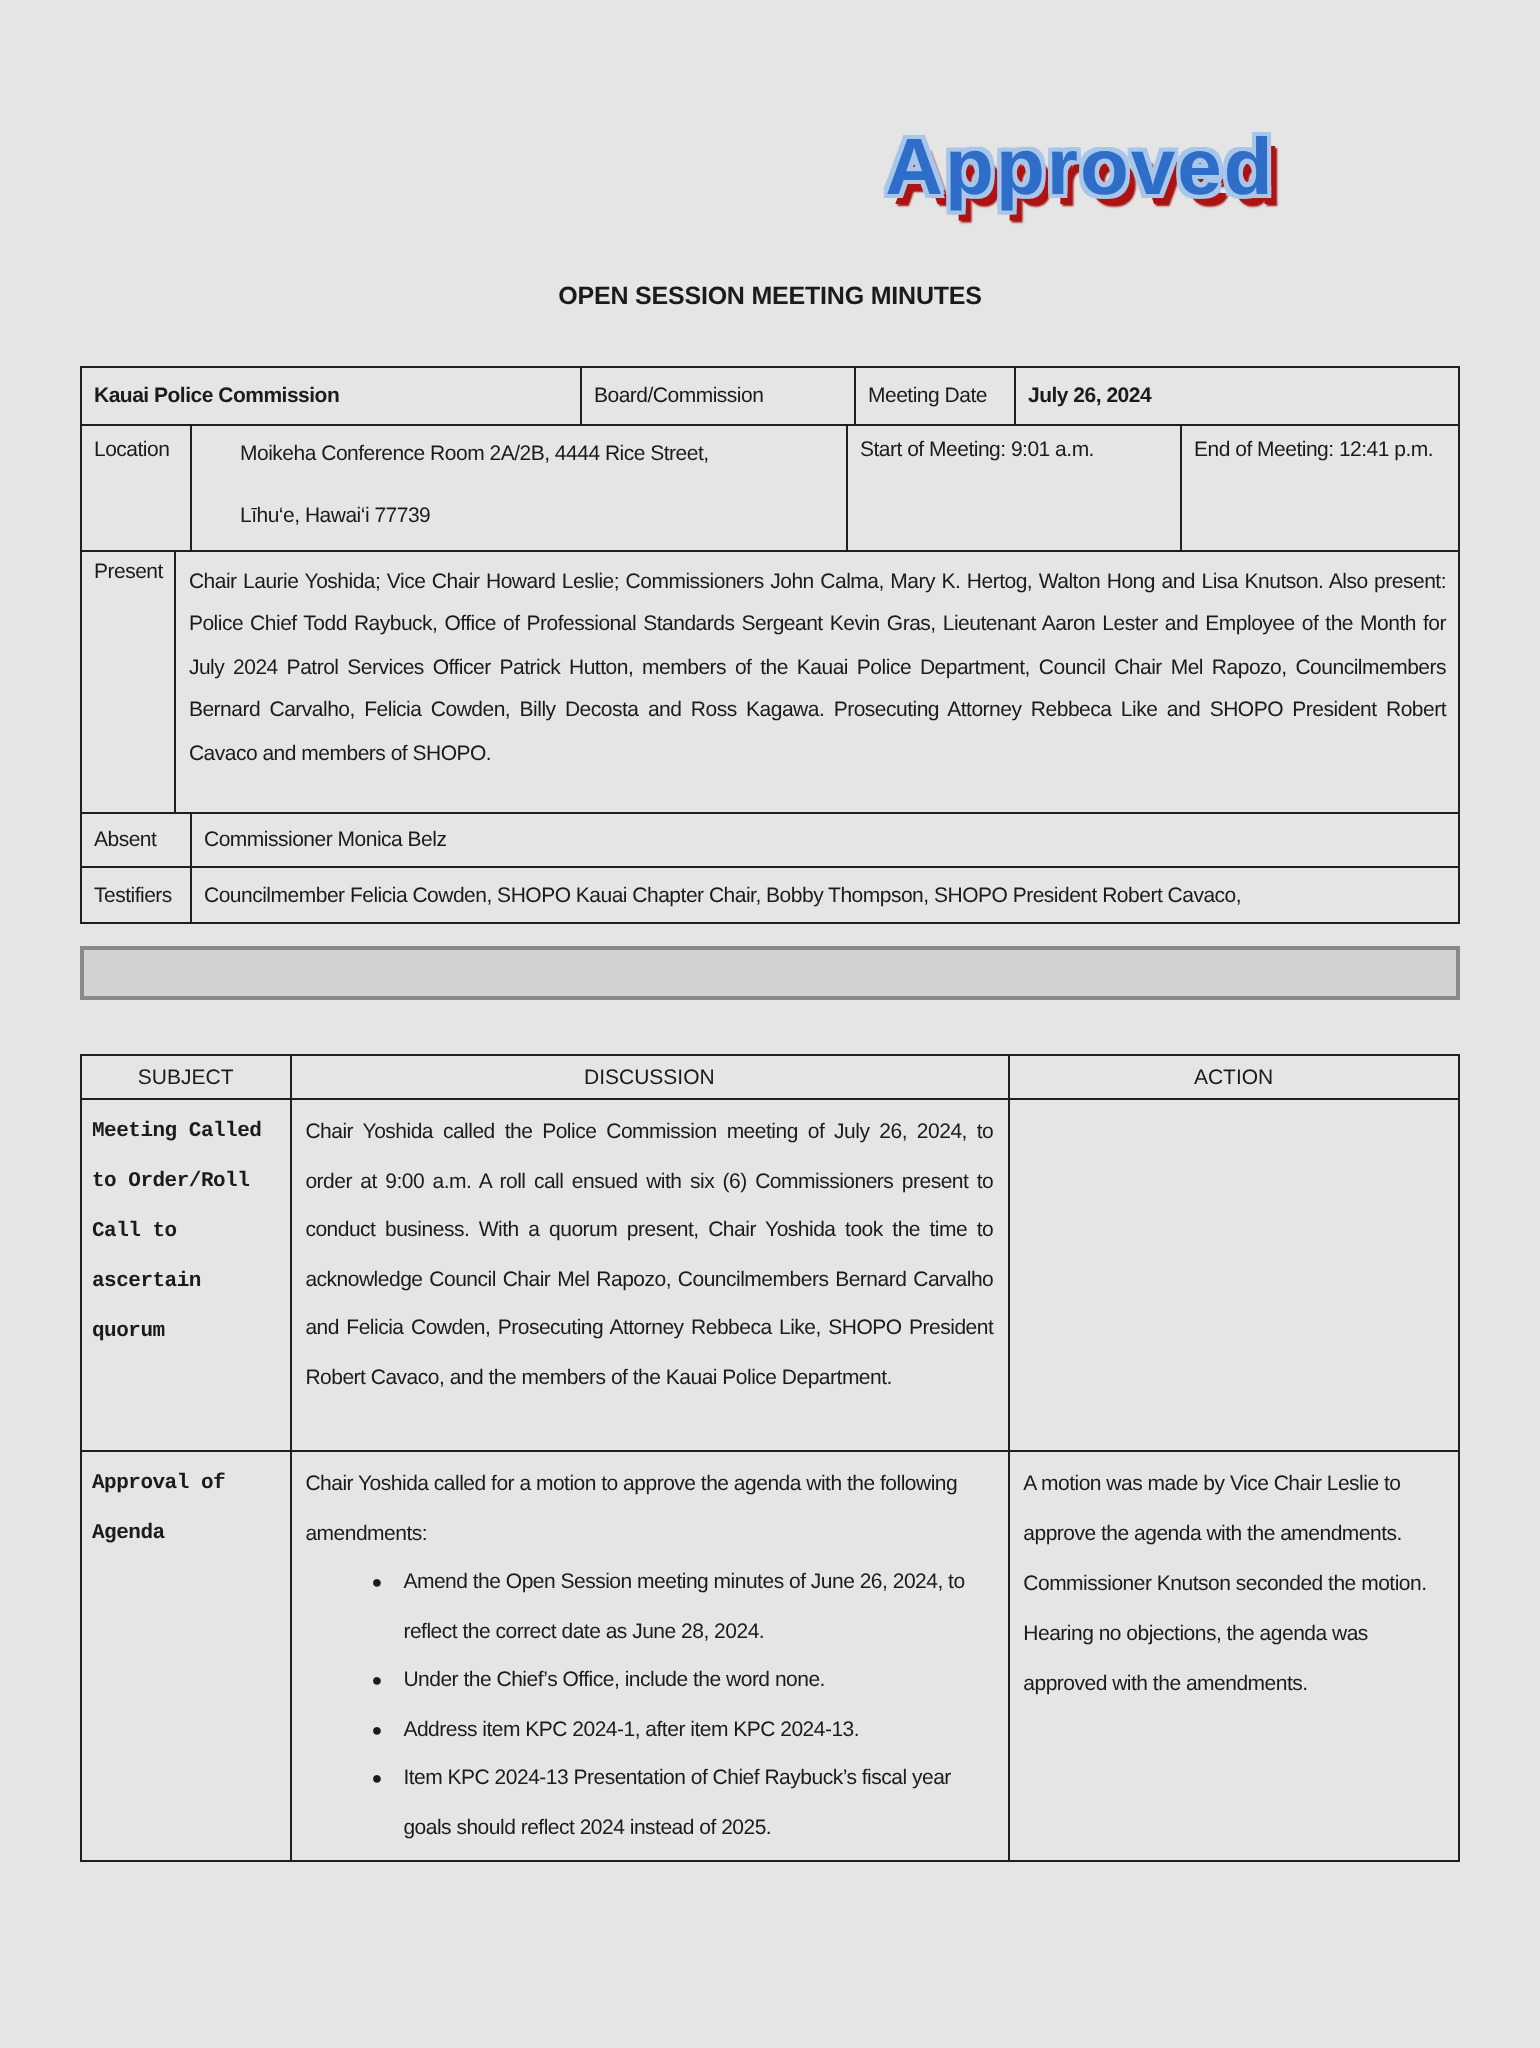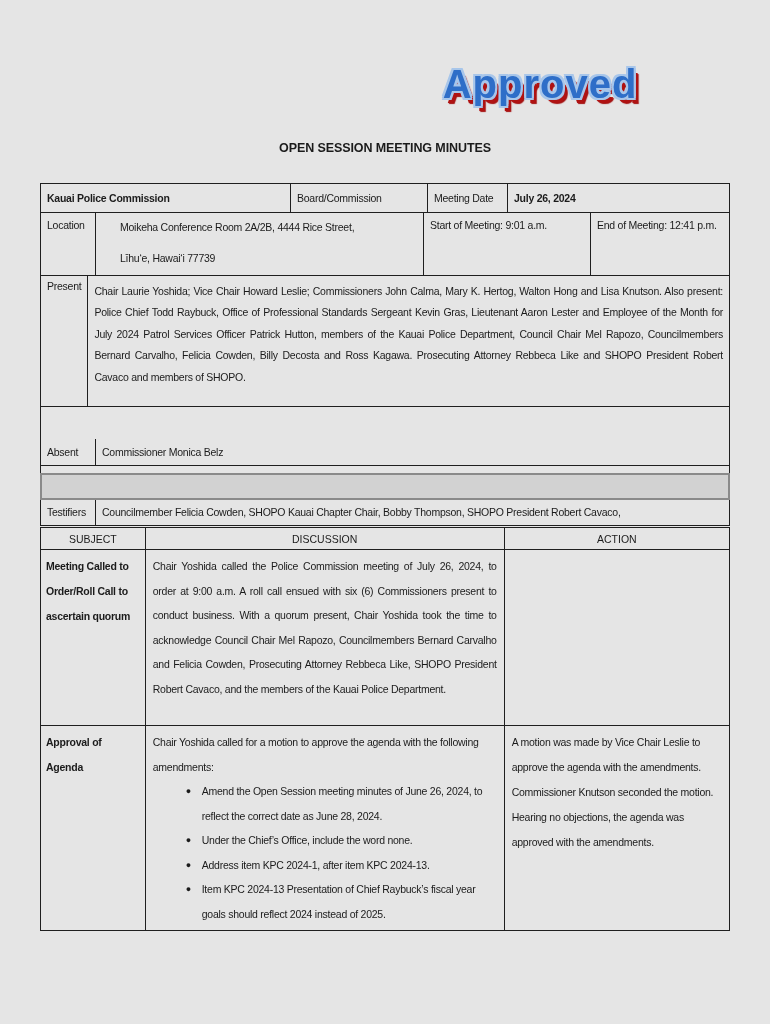--- a/index.html
+++ b/index.html
@@ -40,39 +40,39 @@
   .r1 { min-height:29px; }
   .r1 .c1 { width:137px; } .r1 .c2 { width:250px; } .r1 .c3 { width:80px; }
   .r2 { min-height:63px; }
   .r2 .c1 { width:55px; } .r2 .c2 { width:328px; } .r2 .c3 { width:167px; }
   .r2 .tcell { padding-top:6px; }
   .addr-line { line-height:17px;margin-left:18px; }
   .addr-line + .addr-line { margin-top:14px; }
   .r3 { min-height:131px; }
   .r3 .c1, .r4 .c1, .r5 .c1 { width:55px; }
   .r3 .c2 { line-height:21.4px; padding-top:5px; }
-  .r4, .r5 { min-height:27px;margin-top:32px; }
+  .r4, .r5 { min-height:27px; }
 
   
   .sep-bar {
     position:absolute; top:473px; left:40px; width:690px; height:27px;
     background:#d2d2d2; border:2px solid #8a8a8a;
   }
 
   
   #minutes-table { top:527px; }
   .mhead { min-height:22px; }
   .mhead .tcell { display:flex; align-items:center; justify-content:center;
                   padding:2px 4px; letter-spacing:0; }
   .col-subject { width:105px; }
   .col-discussion { width:360px; }
   .col-action { width:225px; flex:1 1 auto; }
   .mrow1 { min-height:176px; }
   .mrow2 { min-height:196px; }
-  .subject-cell { font-weight:bold; line-height:25px; padding:4px 4px 4px 5px; }
+  .subject-cell { font-weight:bold; line-height:25px; padding:4px 4px 4px 5px;font-family:Liberation Mono, monospace; }
   .disc-cell { line-height:24.5px; padding:4px 7px; }
   .action-cell { line-height:25px; padding:4px 7px; }
   .bullet-list { list-style:none; margin:0; padding:0; }
   .bullet-item { display:flex; line-height:24.5px; }
   .bullet-marker { width:16px; margin-left:33px; flex:0 0 auto;
                    font-size:9px; line-height:24.5px; }
   .bullet-text { flex:1 1 auto; padding-right:2px; }
 </style>
 </head>
 <body>

